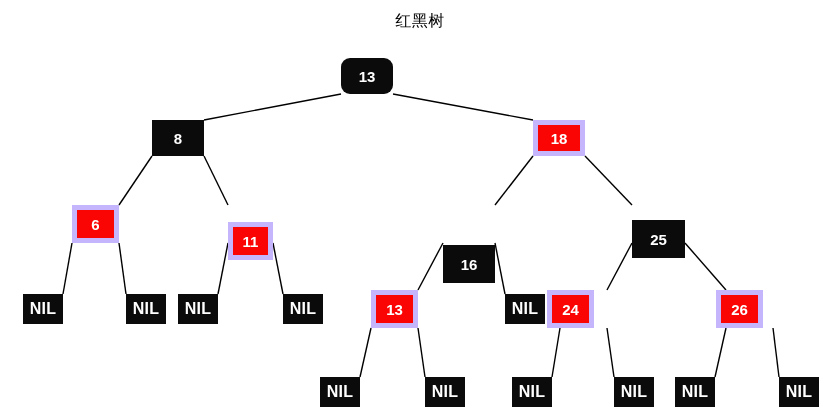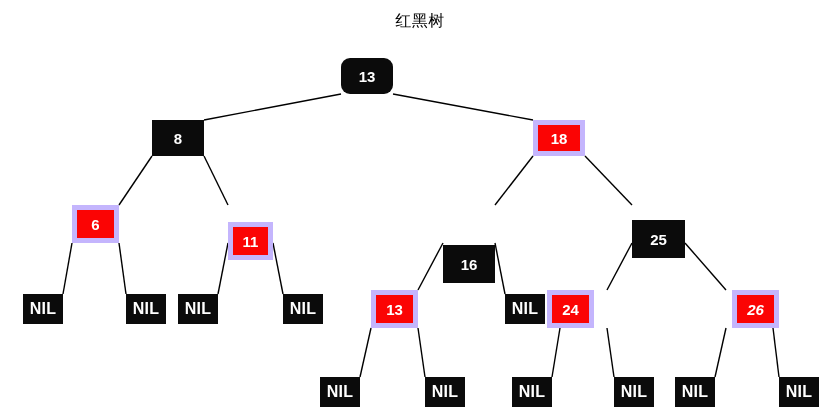--- a/index.html
+++ b/index.html
@@ -95,21 +95,21 @@
   <div id="nodes-layer">
       <div class="node black value" style="left: 341px; top: 58px; width: 52px; height: 36px; border-radius: 9px;">13</div>
       <div class="node black value" style="left: 152px; top: 120px; width: 52px; height: 36px;">8</div>
       <div class="node red value" style="left: 533px; top: 120px; width: 52px; height: 36px;">18</div>
       <div class="node red value" style="left: 72px; top: 205px; width: 47px; height: 38px;">6</div>
       <div class="node red value" style="left: 228px; top: 222px; width: 45px; height: 38px;">11</div>
       <div class="node black value" style="left: 443px; top: 205px; width: 52px; height: 38px; margin-top: 40px;">16</div>
       <div class="node black value" style="left: 632px; top: 205px; width: 53px; height: 38px; margin-top: 15px;">25</div>
       <div class="node red value" style="left: 371px; top: 290px; width: 47px; height: 38px;">13</div>
       <div class="node red value" style="left: 547px; top: 290px; width: 47px; height: 38px;">24</div>
-      <div class="node red value" style="left: 732px; top: 290px; width: 47px; height: 38px; font-style: italic;">26</div>
+      <div class="node red value" style="left: 716px; top: 290px; width: 47px; height: 38px;">26</div>
       <div class="node black nil" style="left: 23px; top: 294px; width: 40px; height: 30px;">NIL</div>
       <div class="node black nil" style="left: 126px; top: 294px; width: 40px; height: 30px;">NIL</div>
       <div class="node black nil" style="left: 178px; top: 294px; width: 40px; height: 30px;">NIL</div>
       <div class="node black nil" style="left: 283px; top: 294px; width: 40px; height: 30px;">NIL</div>
       <div class="node black nil" style="left: 505px; top: 294px; width: 40px; height: 30px;">NIL</div>
       <div class="node black nil" style="left: 320px; top: 377px; width: 40px; height: 30px;">NIL</div>
       <div class="node black nil" style="left: 425px; top: 377px; width: 40px; height: 30px;">NIL</div>
       <div class="node black nil" style="left: 512px; top: 377px; width: 40px; height: 30px;">NIL</div>
       <div class="node black nil" style="left: 614px; top: 377px; width: 40px; height: 30px;">NIL</div>
       <div class="node black nil" style="left: 675px; top: 377px; width: 40px; height: 30px;">NIL</div>

